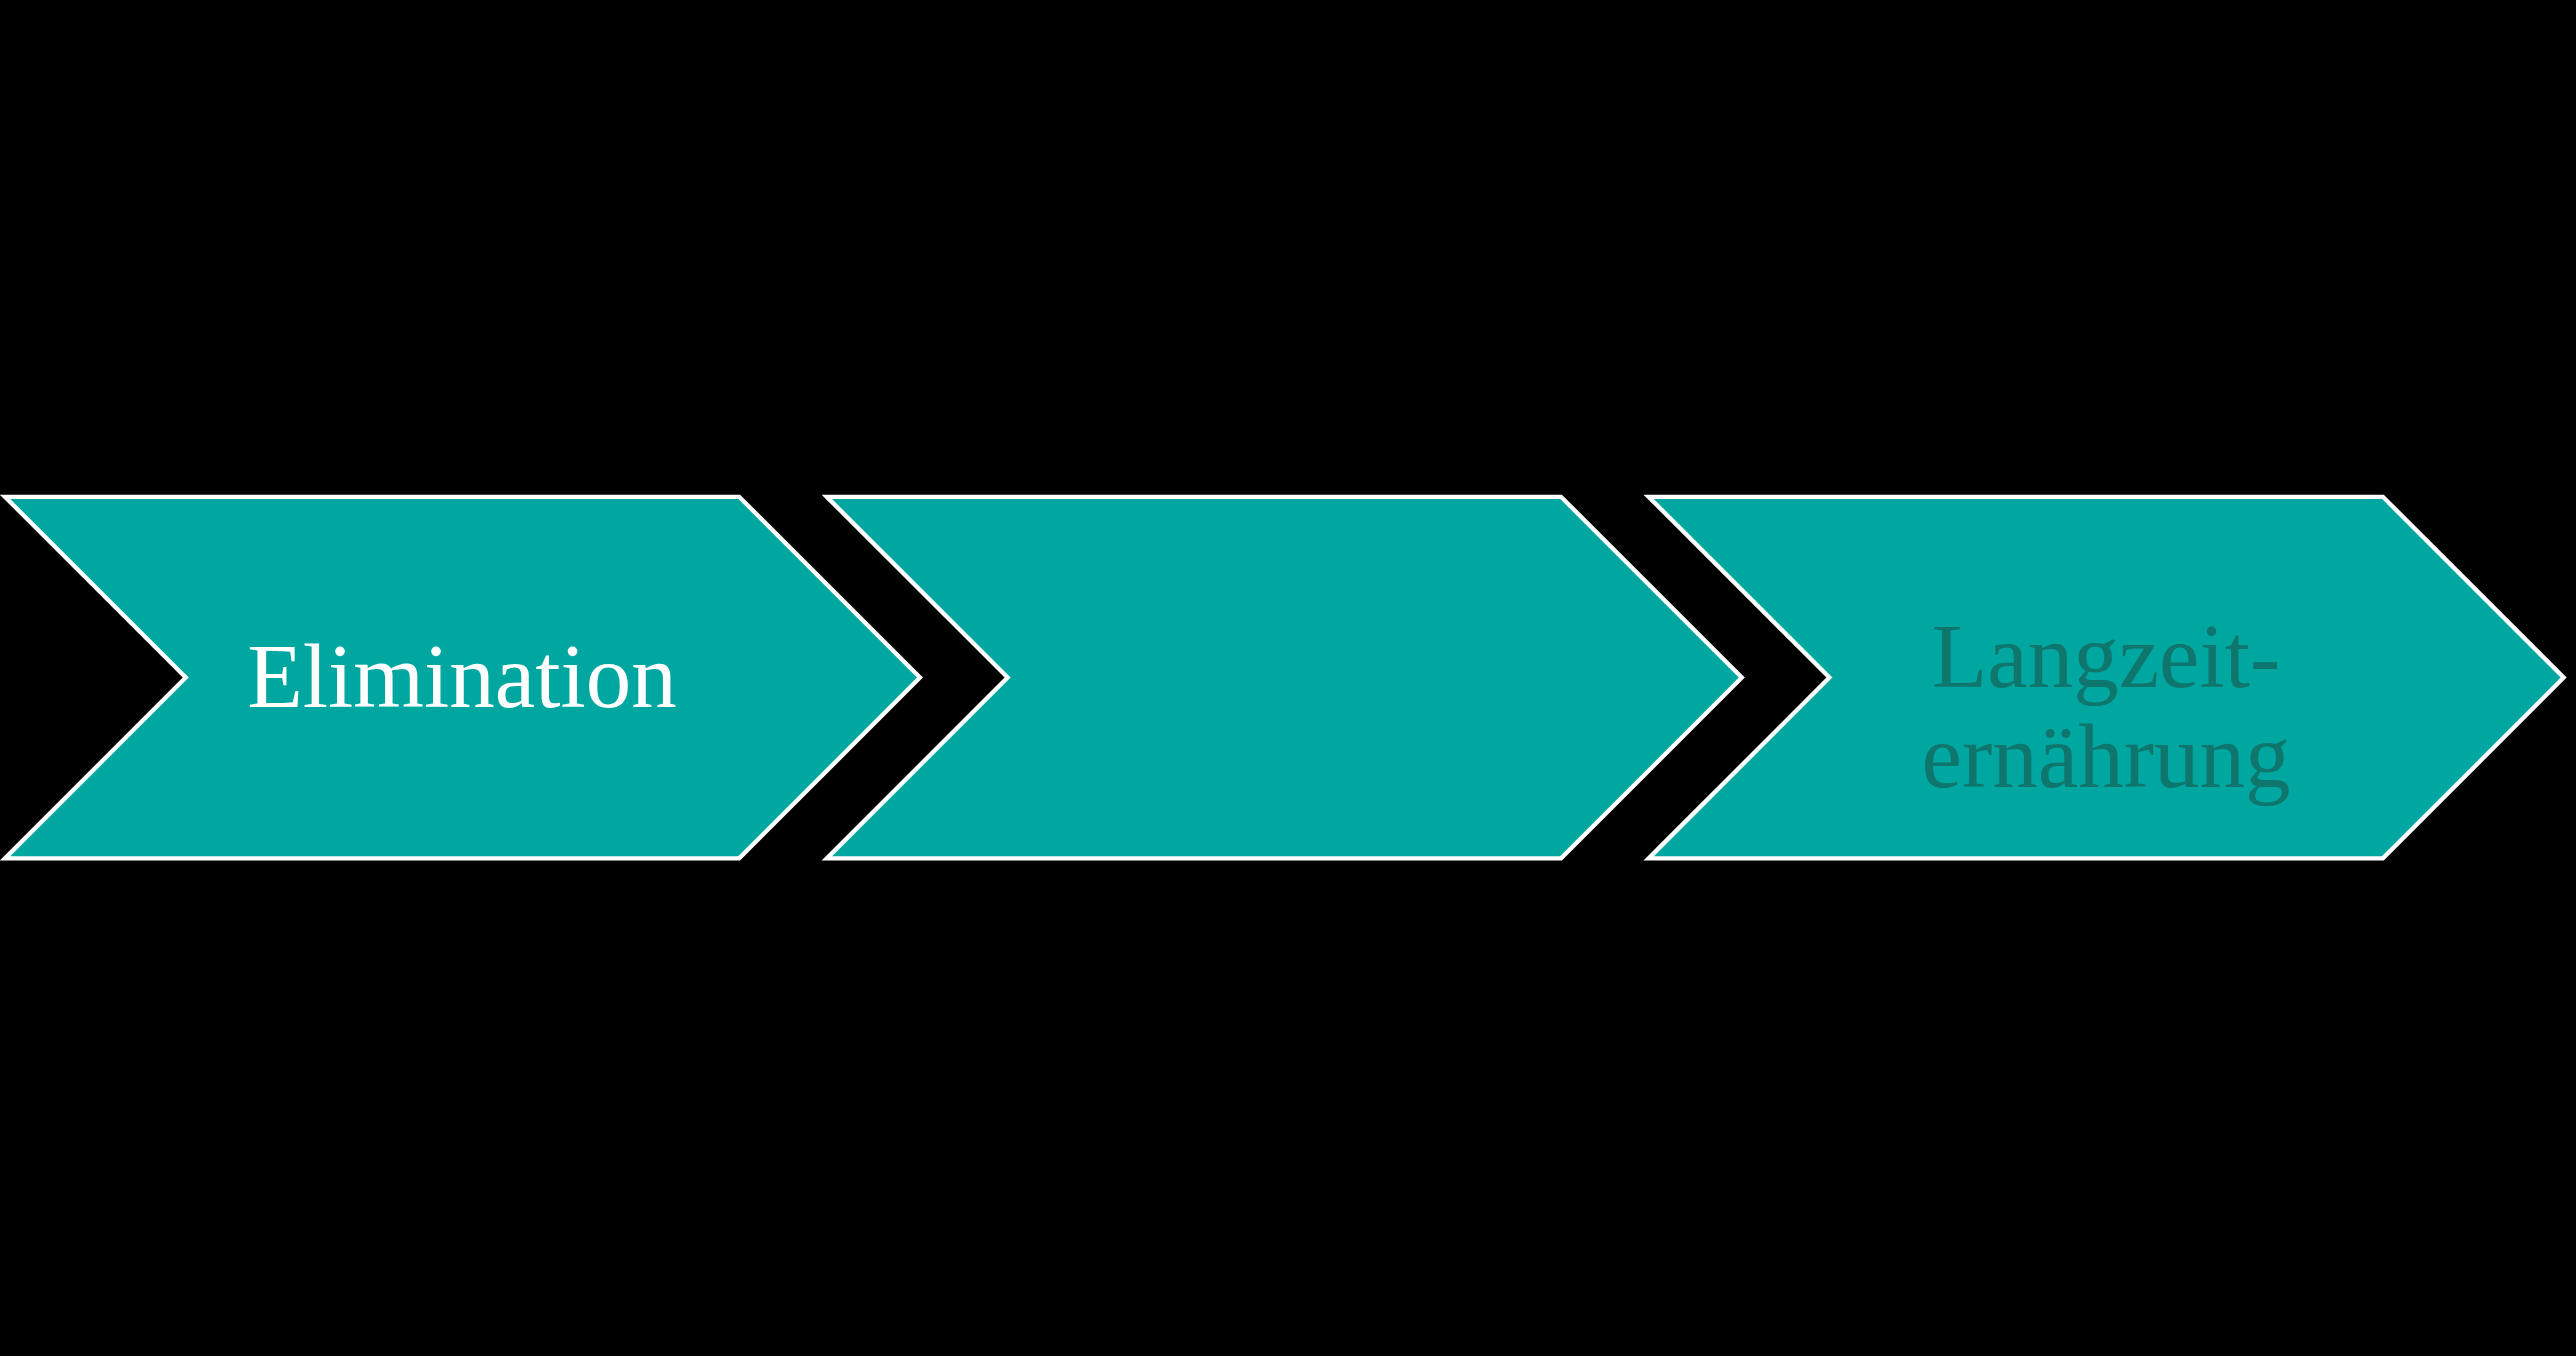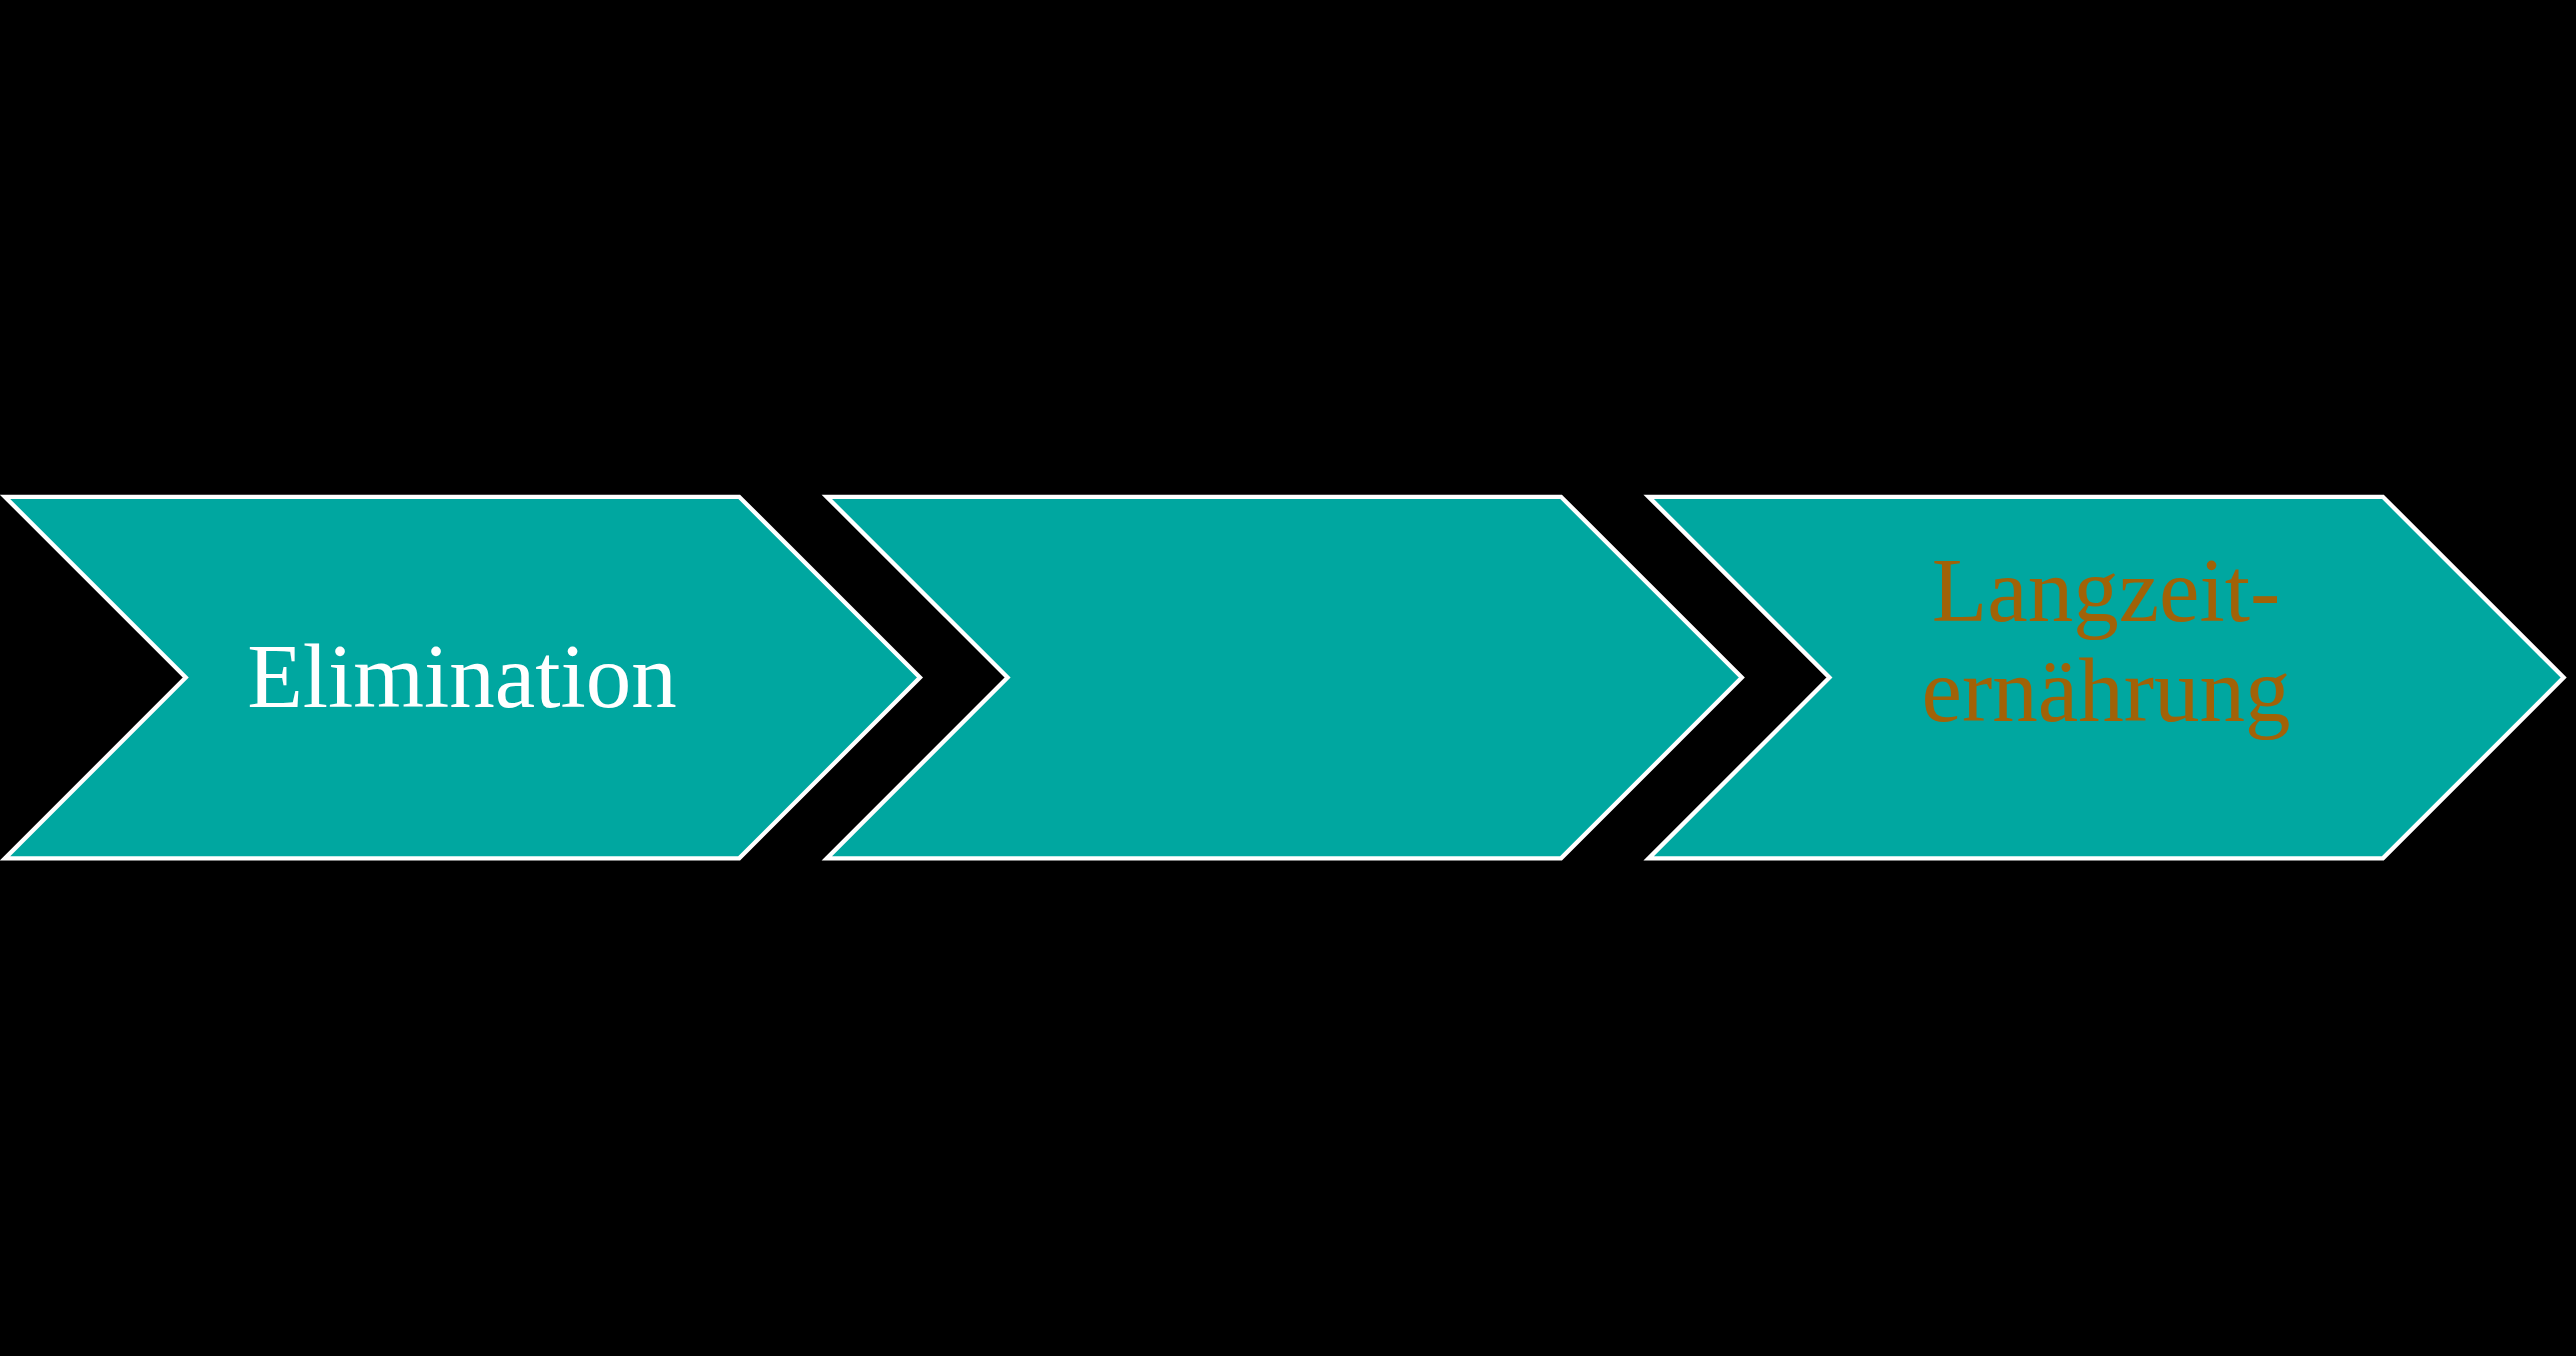--- a/index.html
+++ b/index.html
@@ -39,16 +39,16 @@
 <body style="background: rgb(0, 0, 0);">
 
 <div class="slide" id="slide">
   <svg id="arrow-layer" width="2576" height="1357" viewBox="0 0 4175 2199">
       <polygon points="8,805 1198,805 1491,1098 1198,1391 8,1391 301,1098" fill="#00A7A0" stroke="#FFFFFF" stroke-width="7" stroke-linejoin="miter"></polygon>
       <polygon points="1340,805 2530,805 2823,1098 2530,1391 1340,1391 1633,1098" fill="#00A7A0" stroke="#FFFFFF" stroke-width="7" stroke-linejoin="miter"></polygon>
       <polygon points="2672,805 3862,805 4155,1098 3862,1391 2672,1391 2965,1098" fill="#00A7A0" stroke="#FFFFFF" stroke-width="7" stroke-linejoin="miter"></polygon>
     </svg>
 
 <div class="step-label" style="left: 462px; top: 677px; color: rgb(255, 255, 255);">Elimination</div>
-    <div class="step-label" style="left: 2106px; top: 641px; color: #a16207;">Langzeit-
+    <div class="step-label" style="left: 2106px; top: 707px; color: #0f766e;">Langzeit-
 ernährung</div>
   </div>
 
 
 </body></html>

